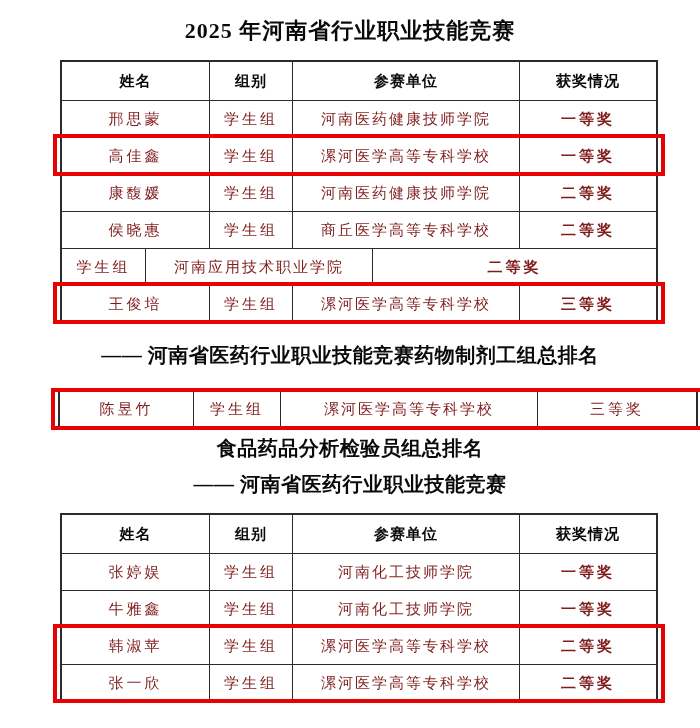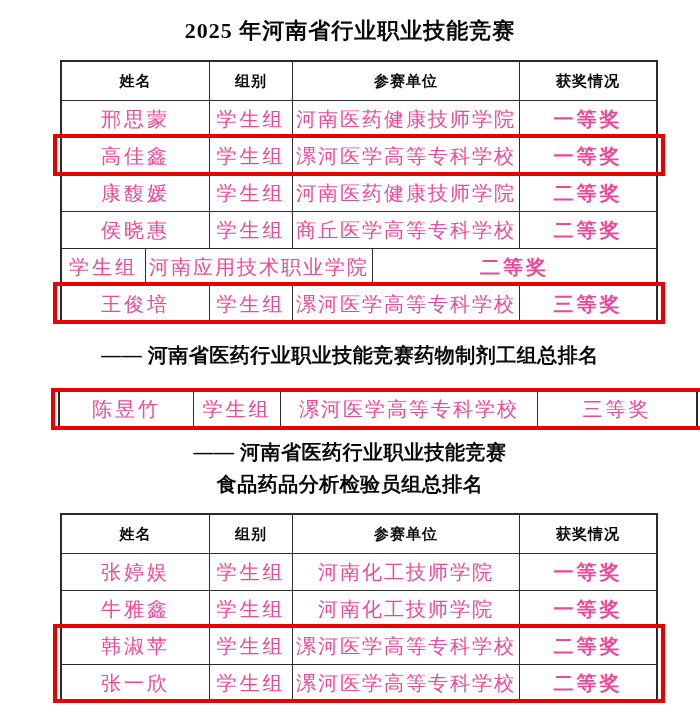--- a/index.html
+++ b/index.html
@@ -58,22 +58,22 @@
   .rtable > .row:first-child,
   .rtable > .red-wrap:first-child .row:first-child {
     border-top: none;
   }
   .cell {
     display: flex;
     align-items: center;
     justify-content: center;
     box-sizing: border-box;
     border-left: 1px solid #2b2b2b;
-    font-size: 20px;
-    color: #ec4899;
+    font-size: 15px;
+    color: #7f1d1d;
     letter-spacing: 3px;
     white-space: nowrap;
     overflow: hidden;
   }
   .cell:first-child { border-left: none; text-align: center; }
   .row.header .cell {
     font-family: "Liberation Sans", "DejaVu Sans", sans-serif;
     font-weight: bold;
     font-size: 15px;
     color: #0a0a0a;
@@ -168,22 +168,22 @@
     <div class="red-wrap">
       <div class="row">
         <div class="cell c-name">陈昱竹</div>
         <div class="cell c-group">学生组</div>
         <div class="cell c-unit">漯河医学高等专科学校</div>
         <div class="cell c-award">三等奖</div>
       </div>
     </div>
   </div>
 
+  <div class="subtitle subtitle-3b">食品药品分析检验员组总排名</div>
   <div class="subtitle subtitle-3a">—— 河南省医药行业职业技能竞赛</div>
-  <div class="subtitle subtitle-3b">食品药品分析检验员组总排名</div>
 
   <div class="rtable t13 table-3">
     <div class="row header">
       <div class="cell c-name">姓名</div>
       <div class="cell c-group">组别</div>
       <div class="cell c-unit">参赛单位</div>
       <div class="cell c-award">获奖情况</div>
     </div>
     <div class="row">
       <div class="cell c-name">张婷娱</div>

